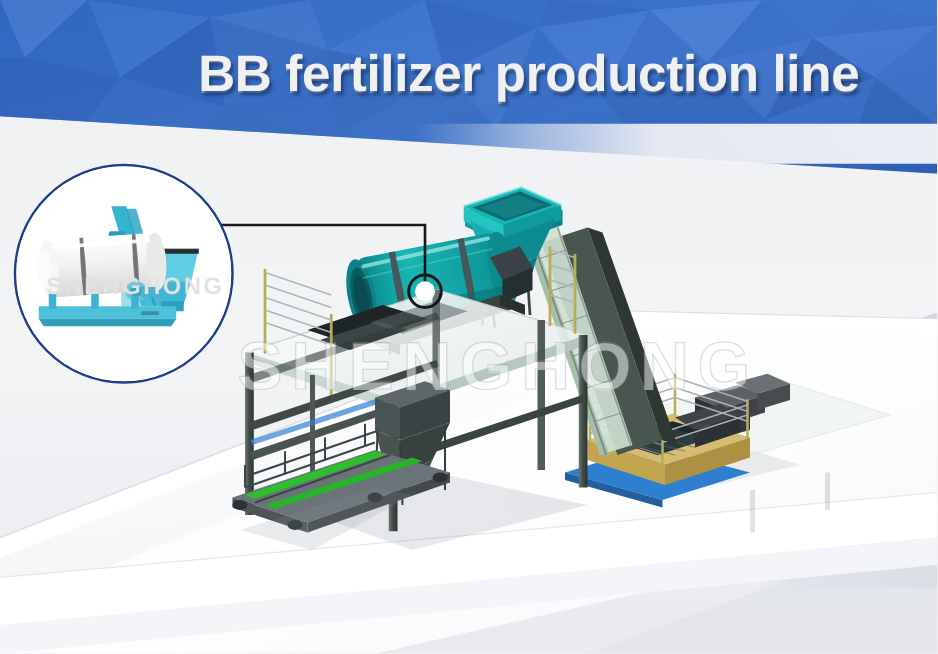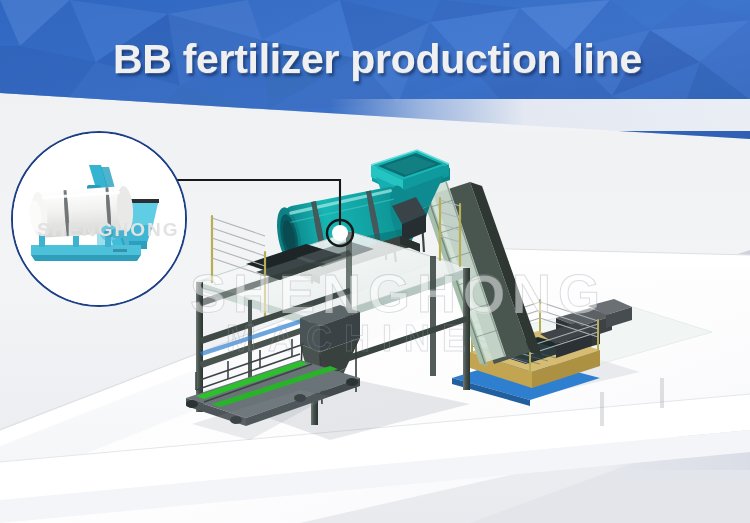--- a/index.html
+++ b/index.html
@@ -17,20 +17,21 @@
   
   .banner{position:absolute;left:0;top:0;width:750px;height:160px;overflow:hidden;}
   .banner svg{position:absolute;left:0;top:0;}
 
   .title{
     position:absolute;left:113px;top:36px;width:620px;
     font-size:41px;font-weight:bold;color:#f0f0f0;
     letter-spacing:-0.3px;
     text-shadow:2px 3px 3px rgba(10,30,70,.55), 0 1px 0 rgba(255,255,255,.35);
     white-space:nowrap;
+    text-align:center;
   }
   .capacity-band{
     position:absolute;left:330px;top:99px;width:420px;height:32px;
     background:linear-gradient(to right, rgba(235,238,242,0) 0%, rgba(238,240,244,.55) 22%, rgba(242,243,246,.92) 46%, rgba(244,245,248,.95) 100%);
   }
   .capacity{
     position:absolute;left:415px;top:103px;width:330px;height:26px;
     font-size:17.5px;font-weight:normal;color:#242424;
     line-height:26px;white-space:nowrap;
     text-shadow:0 1px 1px rgba(255,255,255,.85);
@@ -389,21 +390,20 @@
     </g>
 
     <g opacity="0.2">
       <rect x="600" y="392" width="4" height="34" fill="#6a7076"></rect>
       <rect x="660" y="378" width="4" height="30" fill="#6a7076"></rect>
     </g>
   </svg>
 
   <div class="watermark">
     <div class="wm-line1">SHENGHONG</div>
-    <div class="wm-line2">MACHINE</div>
   </div>
 
   <div class="banner">
     <svg width="750" height="160" viewBox="0 0 750 160">
       <defs>
         <clipPath id="bnClip">
           <polygon points="0,0 750,0 750,139 0,93"></polygon>
         </clipPath>
         <linearGradient id="bnBase" x1="0" y1="0" x2="1" y2="1">
           <stop offset="0" stop-color="#2f66bf"></stop>

